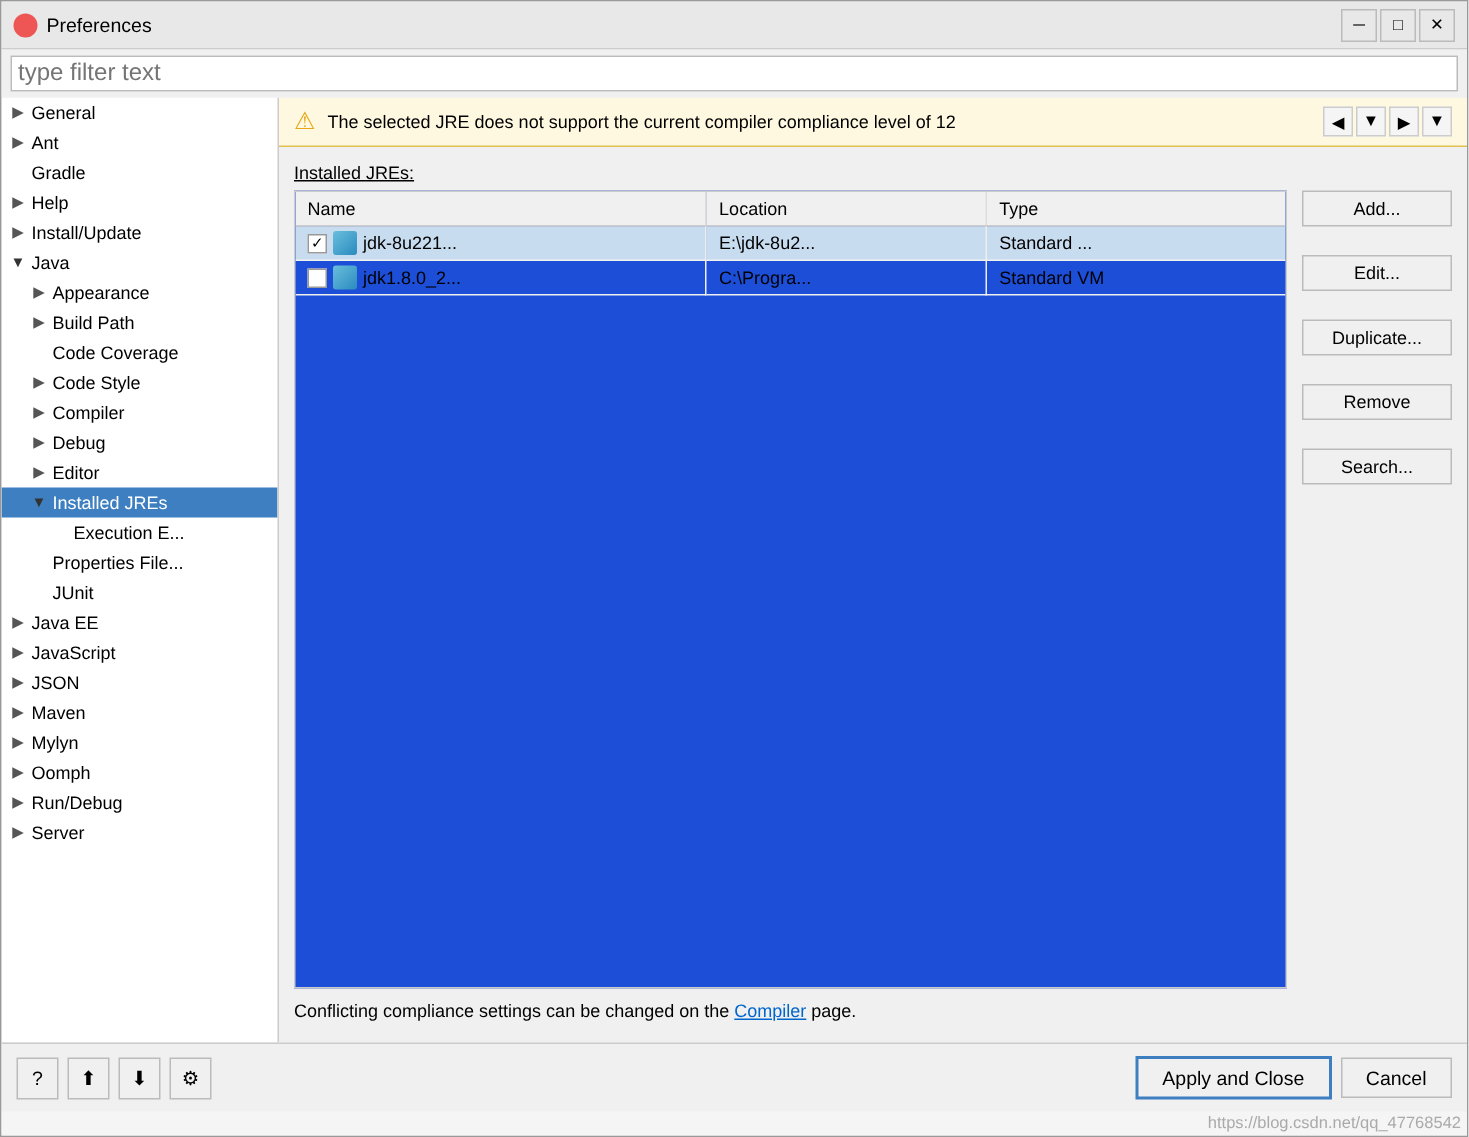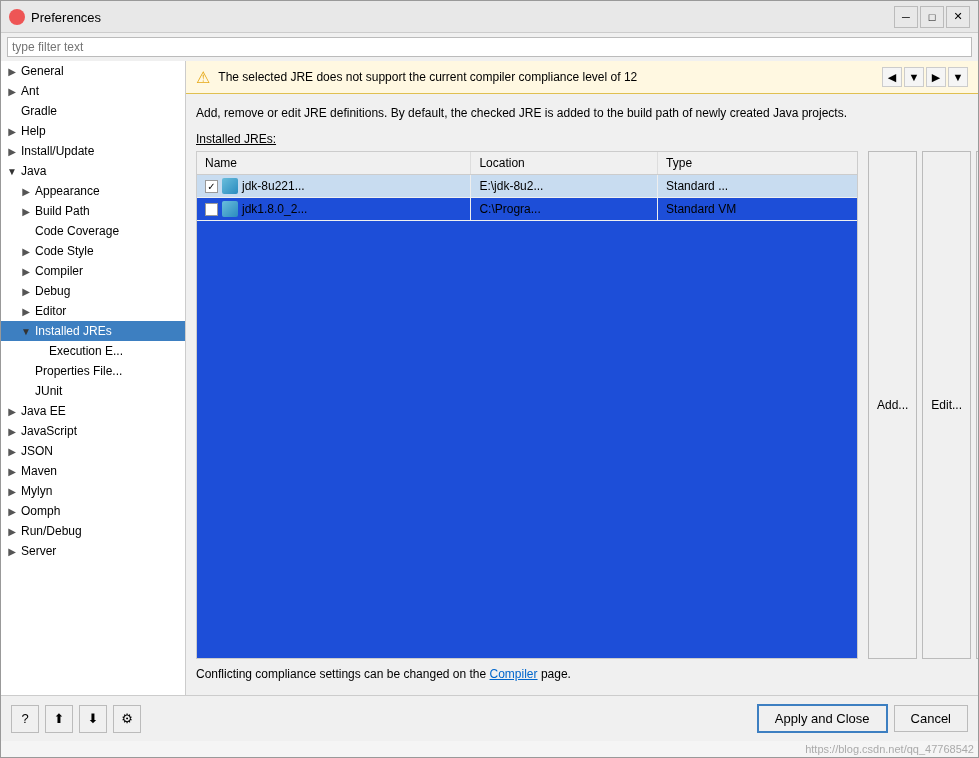--- a/index.html
+++ b/index.html
@@ -23,21 +23,21 @@
       background: #e8e8e8;
       border-bottom: 1px solid #ccc;
       padding: 4px 8px;
       display: flex;
       align-items: center;
       justify-content: space-between;
       height: 32px;
     }
     .title-bar-left {
       display: flex;
-      align-items: flex-end;
+      align-items: center;
       gap: 6px;
     }
     .title-icon {
       width: 16px;
       height: 16px;
       background: #e55;
       border-radius: 50%;
     }
     .title-text {
       font-size: 13px;
@@ -60,21 +60,21 @@
     }
 
     .filter-bar {
       padding: 4px 6px;
       background: #f0f0f0;
     }
     .filter-input {
       width: 100%;
       border: 1px solid #bbb;
       padding: 2px 4px;
-      font-size: 12px;
+      font-size: 16px;
       color: #701a75;
     }
 
     .main-content {
       display: flex;
       flex: 1;
       overflow: hidden;
     }
 
     .sidebar {
@@ -231,22 +231,22 @@
       width: 16px;
       height: 16px;
       background: linear-gradient(135deg, #6abedc 0%, #2a8bbf 100%);
       border-radius: 2px;
       display: inline-block;
       flex-shrink: 0;
     }
 
     .jres-buttons {
       display: flex;
-      flex-direction: row;
-      gap: 5px;
+      flex-direction: column;
+      gap: 19px;
       width: 100px;
     }
     .jres-btn {
       padding: 4px 8px;
       border: 1px solid #bbb;
       background: #f0f0f0;
       cursor: pointer;
       font-size: 12px;
       text-align: center;
       width: 100%;
@@ -547,21 +547,20 @@
         <span class="warning-text">The selected JRE does not support the current compiler compliance level of 12</span>
         <div class="nav-arrows">
           <button class="nav-btn">◀</button>
           <button class="nav-btn">▼</button>
           <button class="nav-btn">▶</button>
           <button class="nav-btn">▼</button>
         </div>
       </div>
 
       <div class="panel-body">
-        <div class="description-text">Add, remove or edit JRE definitions. By default, the checked JRE is added to the build path of newly created Java projects.</div>
         <div class="installed-jres-label">Installed JREs:</div>
 
         <div class="jres-area">
 
           <div class="jres-table-container">
             <table class="jres-table">
               <thead>
                 <tr>
                   <th>Name</th>
                   <th>Location</th>

